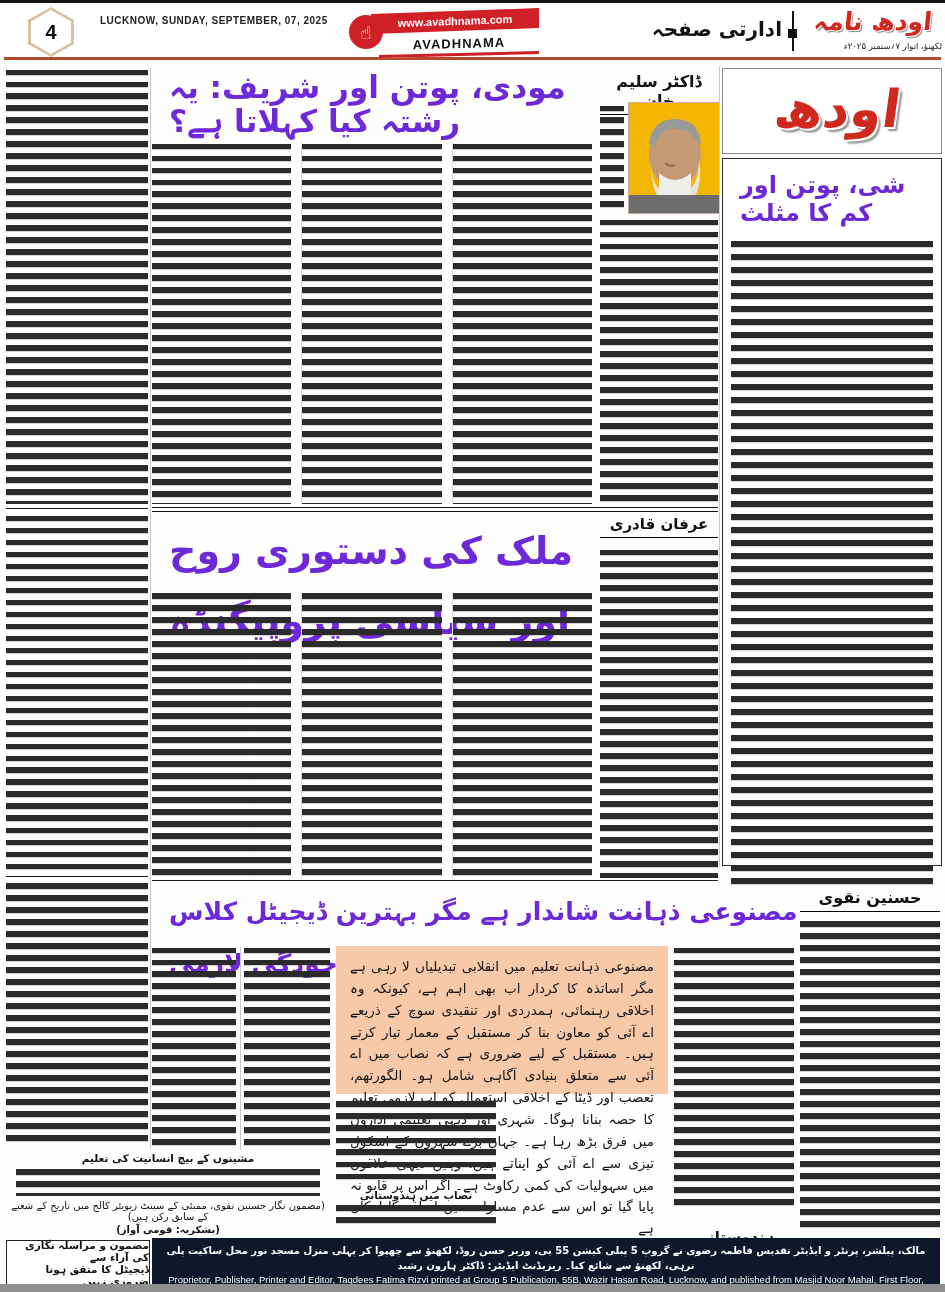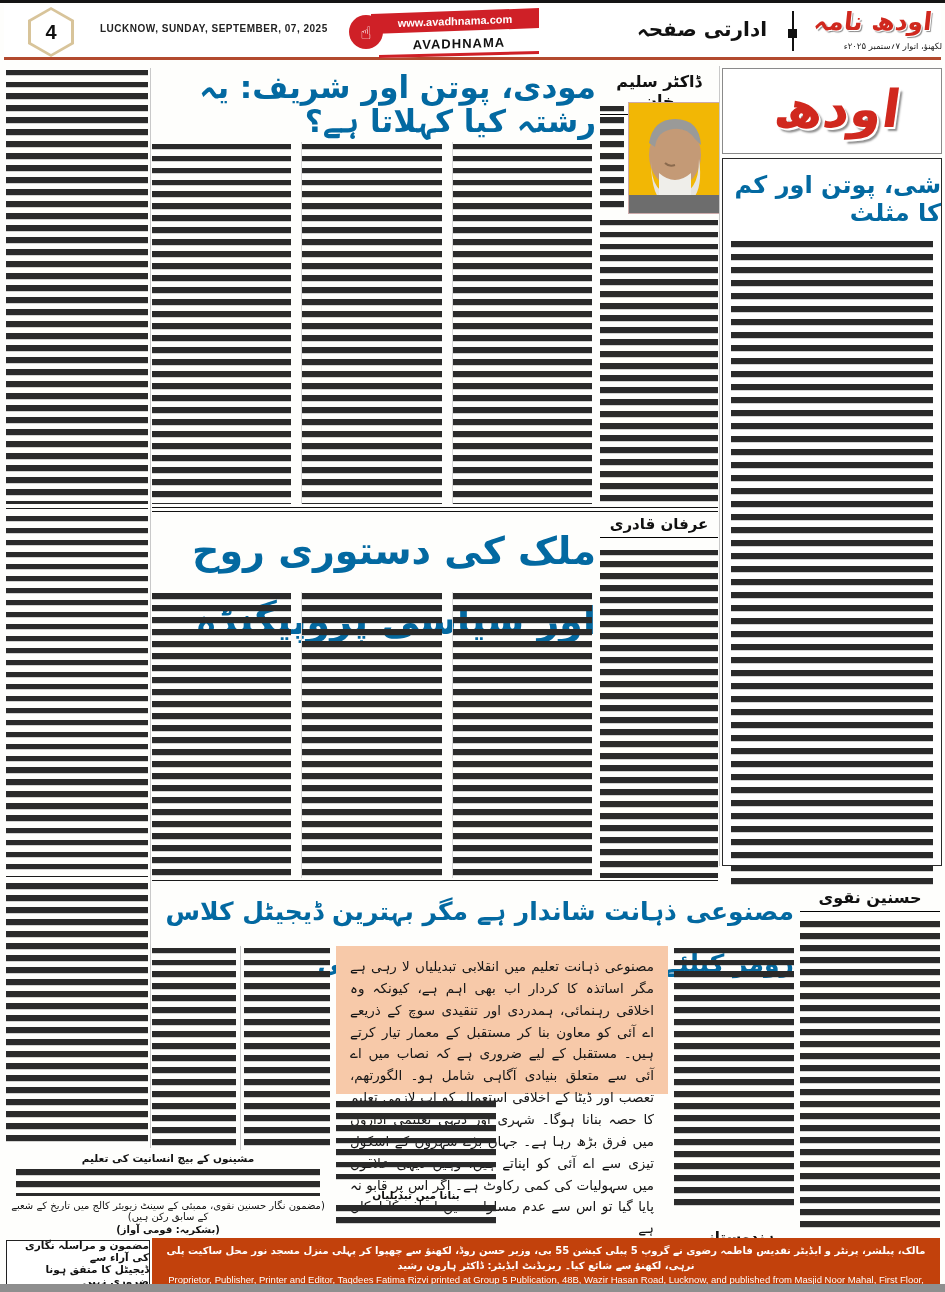--- a/index.html
+++ b/index.html
@@ -14,58 +14,58 @@
         transparent 0 2px,#2a2a2a 2px 8px,rgba(42,42,42,.2) 8px 8.6px,transparent 8.6px 13px);}
   .topline{left:0;top:0;width:945px;height:3px;background:#141414;}
   .header{left:4px;top:5px;width:937px;height:52px;border-bottom:3px solid #b24a2e;
           background:#fff;}
   .hex{left:24px;top:2px;width:46px;height:50px;
        clip-path:polygon(50% 0,100% 26%,100% 74%,50% 100%,0 74%,0 26%);background:#d8c49a;}
   .hex-in{left:3px;top:3px;width:40px;height:44px;
        clip-path:polygon(50% 0,100% 26%,100% 74%,50% 100%,0 74%,0 26%);background:#fff;
        display:flex;align-items:center;justify-content:center;font-weight:bold;font-size:20px;color:#111;
        font-family:"Liberation Sans",sans-serif;}
-  .dateline{left:96px;top:18px;width:242px;font-family:"Liberation Sans",sans-serif;
+  .dateline{left:96px;top:10px;width:242px;font-family:"Liberation Sans",sans-serif;
        font-size:10px;font-weight:bold;letter-spacing:.5px;color:#222;}
   .logo{left:345px;top:2px;width:190px;height:50px;}
   .logo-circle{left:0;top:8px;width:34px;height:34px;border-radius:50%;background:#cf2027;
        display:flex;align-items:center;justify-content:center;color:#fff;font-size:18px;}
   .logo-ribbon-top{left:22px;top:4px;width:168px;height:20px;background:#cf2027;
        transform:skewY(-2deg);display:flex;align-items:center;justify-content:center;
        color:#fff;font-family:"Liberation Sans",sans-serif;font-size:11px;font-weight:bold;}
   .logo-ribbon-bot{left:30px;top:26px;width:160px;height:20px;background:#fff;
        display:flex;align-items:center;justify-content:center;color:#111;
        font-family:"Liberation Sans",sans-serif;font-size:13px;font-weight:bold;letter-spacing:1px;
        border-bottom:3px solid #cf2027;transform:skewY(-1.5deg);}
-  .section-label{left:618px;top:12px;width:160px;text-align:center;font-size:20px;font-weight:bold;color:#111;}
+  .section-label{left:618px;top:12px;width:160px;font-size:20px;font-weight:bold;color:#111;}
   .hdr-sep{left:788px;top:6px;width:2px;height:40px;background:#111;}
   .hdr-sep-dot{left:784px;top:24px;width:9px;height:9px;background:#111;}
   .masthead-sm{left:800px;top:2px;width:138px;text-align:center;font-size:25px;font-weight:bold;
        color:#d0281e;text-shadow:1px 1px 0 #fff,2px 2px 1px #8a8a8a;transform:skewX(-6deg);}
   .masthead-sm-date{left:800px;top:36px;width:138px;text-align:right;font-size:8.5px;color:#222;}
   .vrule{background:#c9c9c9;width:1px;}
   .hr{background:#1a1a1a;height:1px;}
   .byline{font-size:16px;font-weight:bold;text-align:center;color:#111;
        border-bottom:1.5px solid #000;padding-bottom:4px;}
-  .headline{font-weight:bold;color:#0369a1;text-align:right;}
+  .headline{font-weight:bold;color:#6d28d9;text-align:left;margin-left:17px;}
   .cols{display:flex;gap:10px;}
   .col{flex:1;position:relative;}
   .col:not(:first-child){border-left:1px solid #d8d8d8;}
   .photo{left:628px;top:102px;width:90px;height:110px;background:#f2b705;overflow:hidden;
        border:1px solid #caa;}
   .right-box{border:1.5px solid #2a2a2a;background:#fff;}
   .masthead-big{font-size:52px;font-weight:bold;color:#d0281e;transform:skewX(-8deg);
        text-shadow:2px 2px 0 #fff,4px 4px 2px #8f8f8f;text-align:center;line-height:80px;}
   .pullquote{background:#f7c9a9;color:#161616;font-size:13.5px;line-height:1.62;
        text-align:justify;padding:10px 14px;direction:rtl;}
   .subhead{font-size:10.5px;font-weight:bold;text-align:center;color:#111;}
   .credit{font-size:10px;text-align:center;color:#111;}
   .footer-note{border:1.5px solid #222;background:#fff;display:flex;flex-direction:column;
        align-items:center;justify-content:center;font-size:10.5px;font-weight:bold;color:#111;}
-  .imprint{background:#c2410c;color:#fff;text-align:center;padding:5px 12px;box-sizing:border-box;}
+  .imprint{background:#0f172a;color:#fff;text-align:center;padding:5px 12px;box-sizing:border-box;}
   .imprint .u{font-size:10px;font-weight:bold;line-height:1.5;}
   .imprint .e{font-family:"Liberation Sans",sans-serif;font-size:9.5px;line-height:1.45;}
   .graybar{left:0;top:1284px;width:945px;height:8px;background:#8f8f8f;}
 </style>
 </head>
 <body>
 
 <div class="page">
 
   <div class="abs topline"></div>
@@ -159,35 +159,35 @@
   <div class="abs sim" style="left:800px;top:920px;width:140px;height:312px;"></div>
 
   <div class="abs sim" style="left:152px;top:946px;width:84px;height:204px;"></div>
   <div class="abs vrule" style="left:240px;top:946px;height:204px;"></div>
   <div class="abs sim" style="left:244px;top:946px;width:86px;height:204px;"></div>
 
   <div class="abs pullquote" style="left:336px;top:946px;width:304px;height:128px;">مصنوعی ذہانت تعلیم میں انقلابی تبدیلیاں لا رہی ہے مگر اساتذہ کا کردار اب بھی اہم ہے، کیونکہ وہ اخلاقی رہنمائی، ہمدردی اور تنقیدی سوچ کے ذریعے اے آئی کو معاون بنا کر مستقبل کے معمار تیار کرتے ہیں۔ مستقبل کے لیے ضروری ہے کہ نصاب میں اے آئی سے متعلق بنیادی آگاہی شامل ہو۔ الگورتھم، تعصب اور ڈیٹا کے اخلاقی استعمال کو اب لازمی تعلیم کا حصہ بنانا ہوگا۔ شہری اور دیہی تعلیمی اداروں میں فرق بڑھ رہا ہے۔ جہاں بڑے شہروں کے اسکول تیزی سے اے آئی کو اپناتے ہیں، وہیں دیہی علاقوں میں سہولیات کی کمی رکاوٹ ہے۔ اگر اس پر قابو نہ پایا گیا تو اس سے عدم مساوات میں اضافہ کا امکان ہے</div>
 
   <div class="abs" style="left:336px;top:1100px;width:160px;height:132px;">
     <div class="sim" style="height:86px;"></div>
-    <div class="subhead urdu" style="margin:3px 0;">بنانا میں تبدیلیاں</div>
+    <div class="subhead urdu" style="margin:3px 0;">نصاب میں ہندوستانی</div>
     <div class="sim" style="height:24px;"></div>
   </div>
 
   <div class="abs" style="left:674px;top:946px;width:120px;height:286px;">
     <div class="sim" style="height:262px;"></div>
     <div class="subhead urdu" style="margin-top:20px;font-size:15px;">ہندوستانی اقدامات اور عالمی نقطہ نظر</div>
   </div>
 
   <div class="abs footer-note urdu" style="left:6px;top:1240px;width:142px;height:44px;">
     <div>مضمون و مراسلہ نگاری کی آراء سے</div>
     <div>ڈیجیٹل کا متفق ہونا ضروری نہیں</div>
   </div>
 
   <div class="abs imprint" style="left:152px;top:1238px;width:788px;height:48px;">
     <div class="u urdu">مالک، پبلشر، پرنٹر و ایڈیٹر تقدیس فاطمہ رضوی نے گروپ 5 پبلی کیشن 55 بی، وزیر حسن روڈ، لکھنؤ سے چھپوا کر پہلی منزل مسجد نور محل ساکیت پلی نرہی، لکھنؤ سے شائع کیا۔ ریزیڈنٹ ایڈیٹر: ڈاکٹر ہارون رشید</div>
-    <div class="e">Proprietor, Publisher, Printer and Editor, Taqdees Fatima Rizvi printed at Group 5 Publication, 48B, Wazir Hasan Road, Lucknow, and published from Masjid Noor Mahal, First Floor,</div>
+    <div class="e">Proprietor, Publisher, Printer and Editor, Taqdees Fatima Rizvi printed at Group 5 Publication, 55B, Wazir Hasan Road, Lucknow, and published from Masjid Noor Mahal, First Floor,</div>
     <div class="e">Saket Palli Narhi, Lucknow. , Resident Editor: Dr. Haroon Rasheed, avadhnama@gmail.com, Ph:0522-3506829,  9335135181</div>
   </div>
 
   <div class="abs graybar"></div>
 
 </div>
 
 </body></html>

